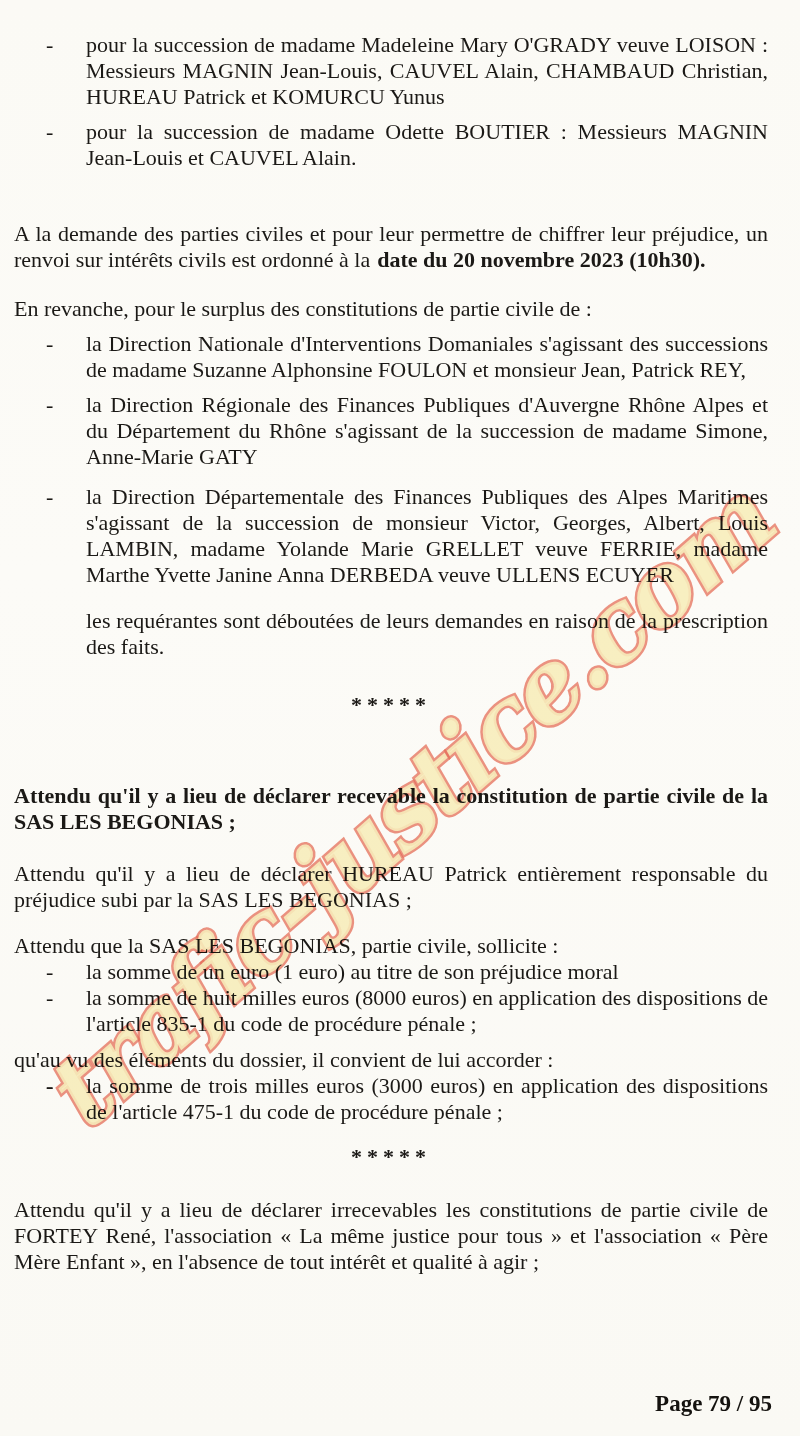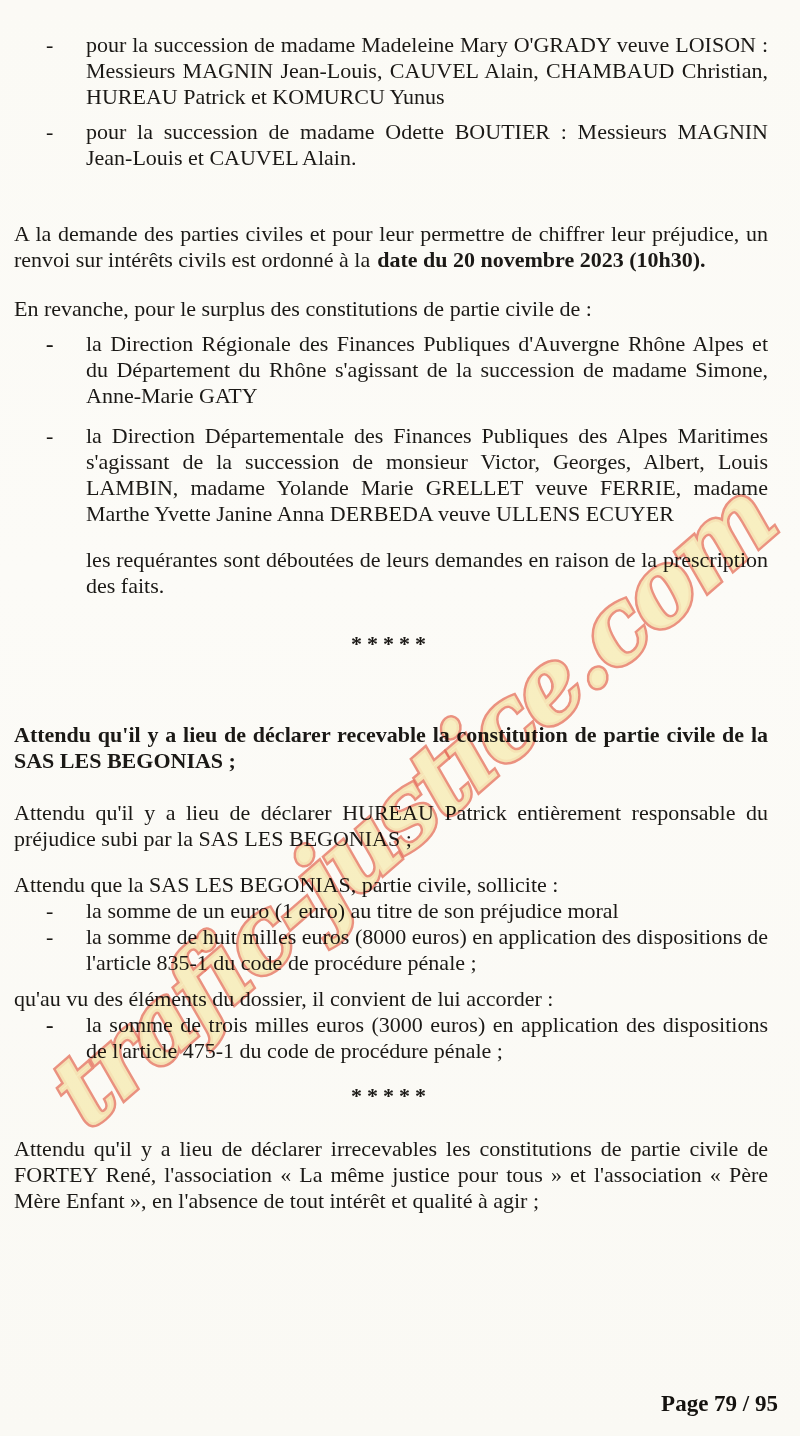--- a/index.html
+++ b/index.html
@@ -80,41 +80,41 @@
     color: rgba(249, 238, 183, 0.9);
     -webkit-text-stroke: 5px rgba(228, 86, 62, 0.75);
     paint-order: stroke fill;
     mix-blend-mode: multiply;
     opacity: 0.85;
     pointer-events: none;
     z-index: 5;
   }
   .footer {
     position: absolute;
-    right: 22px;
+    right: 28px;
     top: 1391px;
     font-size: 23px;
     font-weight: bold;
     color: #14120f;
   }
 </style>
 </head>
 <body>
 
 <div class="page">
 
   <p class="li"><span class="dash">-</span><span>pour la succession de madame Madeleine Mary O'GRADY veuve LOISON : Messieurs MAGNIN Jean-Louis, CAUVEL Alain, CHAMBAUD Christian, HUREAU Patrick et KOMURCU Yunus</span></p>
 
   <p class="li mt9"><span class="dash">-</span><span>pour la succession de madame Odette BOUTIER : Messieurs MAGNIN Jean-Louis et CAUVEL Alain.</span></p>
 
   <p class="mt50"><span>A la demande des parties civiles et pour leur permettre de chiffrer leur préjudice, un renvoi sur intérêts civils est ordonné à la</span><span class="bu">date du 20 novembre 2023 (10h30).</span></p>
 
   <p class="mt13">En revanche, pour le surplus des constitutions de partie civile de :</p>
 
-  <p class="li mt9"><span class="dash">-</span></p>
+  <p class="li mt9"><span class="dash">-</span><span>la Direction Nationale d'Interventions Domaniales s'agissant des successions de madame Suzanne Alphonsine FOULON et monsieur Jean, Patrick REY,</span></p>
 
   <p class="li mt9"><span class="dash">-</span><span>la Direction Régionale des Finances Publiques d'Auvergne Rhône Alpes et du Département du Rhône s'agissant de la succession de madame Simone, Anne-Marie GATY</span></p>
 
   <p class="li mt14"><span class="dash">-</span><span>la Direction Départementale des Finances Publiques des Alpes Maritimes s'agissant de la succession de monsieur Victor, Georges, Albert, Louis LAMBIN, madame Yolande Marie GRELLET veuve FERRIE, madame Marthe Yvette Janine Anna DERBEDA veuve ULLENS ECUYER</span></p>
 
   <p class="indent bold mt20">les requérantes sont déboutées de leurs demandes en raison de la prescription des faits.</p>
 
   <p class="sep mt32">*****</p>
 
   <p class="mt45">Attendu qu'il y a lieu de déclarer recevable la constitution de partie civile de la SAS LES BEGONIAS ;</p>

